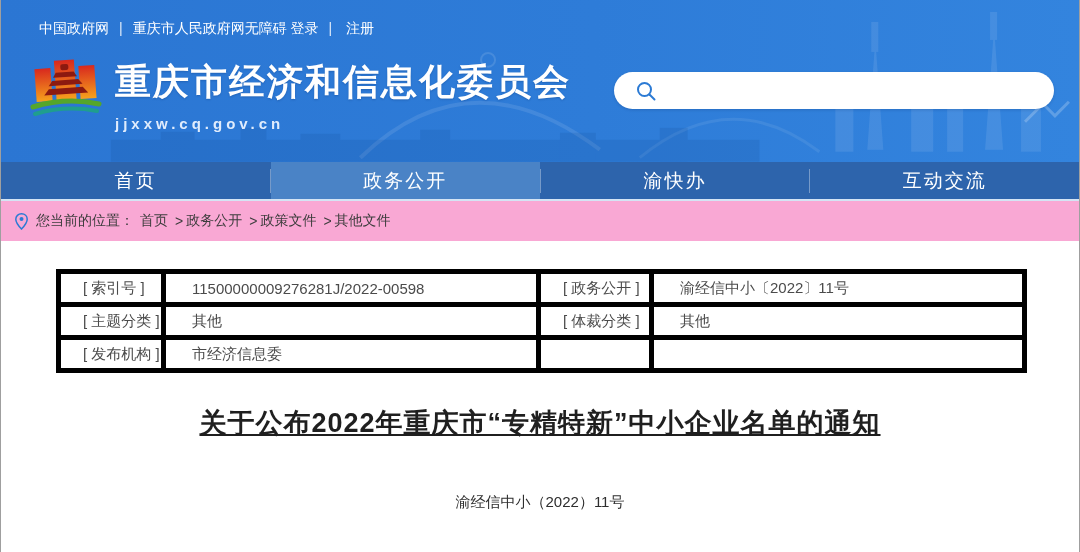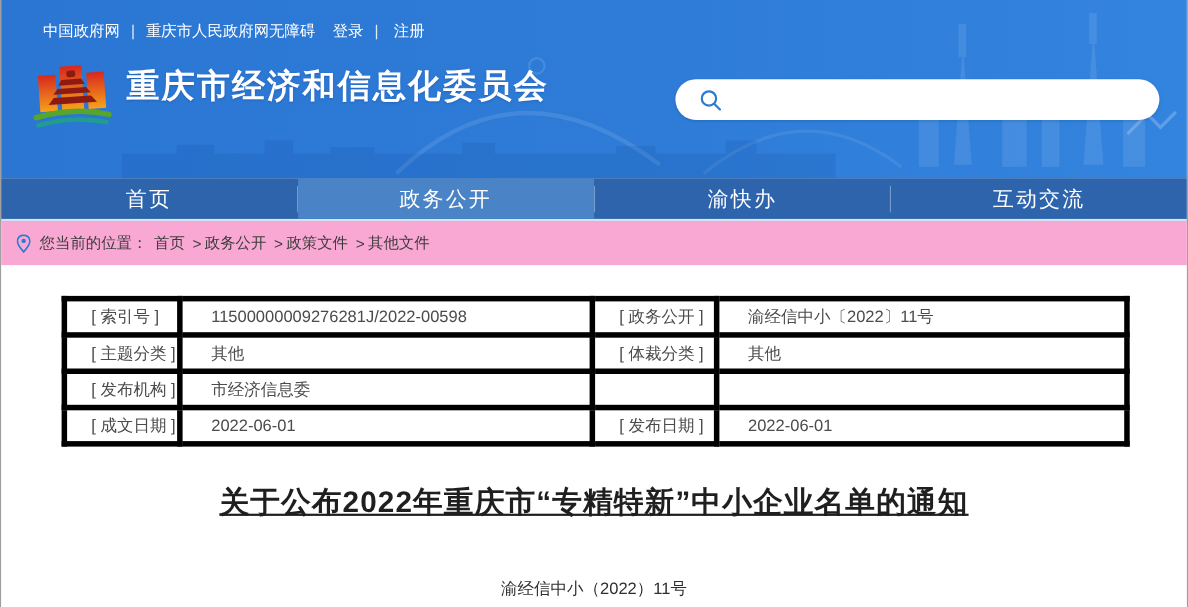--- a/index.html
+++ b/index.html
@@ -19,21 +19,21 @@
   .topbar{
     position:relative; z-index:3; display:flex; justify-content:flex-start;
     padding:20px 30px 0 38px; color:#fff; font-size:14px;
   }
   .topbar a{ color:#fff; text-decoration:none; cursor:pointer; }
   .tb-sep{ margin:0 10px; opacity:.85; }
   .tb-right span{ margin-left:6px; }
   .logo-row{ position:absolute; left:28px; top:54px; display:flex; align-items:flex-start; z-index:3; }
   .emblem{ width:74px; height:74px; margin-right:12px; }
   .site-text{ padding-top:4px; }
-  .site-title{ color:#fff; font-size:30px; font-weight:bold; letter-spacing:2px; text-shadow:0 1px 2px rgba(0,40,100,.25); }
+  .site-title{ color:#fff; font-size:36px; font-weight:bold; letter-spacing:2px; text-shadow:0 1px 2px rgba(0,40,100,.25); }
   .site-url{ color:#eaf3ff; font-size:15px; letter-spacing:4px; margin-top:8px; font-weight:bold; opacity:.95; }
   .search{
     position:absolute; right:25px; top:72px; z-index:3;
     width:440px; height:37px; background:#fff; border-radius:19px;
     display:flex; align-items:center; padding:0 14px 0 20px;
     box-shadow:0 1px 3px rgba(0,30,80,.18);
   }
   .search input{
     flex:1; border:none; outline:none; font-size:15px; color:#333;
     font-family:"Liberation Sans","DejaVu Sans",sans-serif; background:transparent;
@@ -113,21 +113,21 @@
         <rect x="560" y="133" width="36" height="29"></rect>
         <rect x="660" y="128" width="28" height="34"></rect>
       </g>
     </svg>
 
     <div class="topbar">
       <div class="tb-left">
         <a>中国政府网</a><span class="tb-sep">|</span><a>重庆市人民政府网</a>
       </div>
       <div class="tb-right">
-        <a style="margin-right:12px;">无障碍</a>
+        <a style="">无障碍</a>
         <a>登录</a>
         <span class="tb-sep">|</span>
         <a>注册</a>
       </div>
     </div>
 
     <div class="logo-row">
       <svg class="emblem" viewBox="0 0 74 74" xmlns="http://www.w3.org/2000/svg" aria-hidden="true">
         <defs>
           <linearGradient id="gpan" x1="0" y1="0" x2="0" y2="1">
@@ -144,20 +144,21 @@
             <path d="M28 18 h18 l3 5 h-24 z"></path>
             <path d="M24 26 h26 l4 5 h-34 z"></path>
             <path d="M20 34 h34 l5 6 h-44 z"></path>
           </g>
         </g>
         <path d="M4,53 Q37,43 70,50" stroke="#55a62a" stroke-width="5" fill="none" stroke-linecap="round"></path>
         <path d="M6,60 Q37,51 68,57" stroke="#1f9e8e" stroke-width="4" fill="none" stroke-linecap="round"></path>
       </svg>
       <div class="site-text">
         <div class="site-title">重庆市经济和信息化委员会</div>
+        <div class="site-url">jjxxw.cq.gov.cn</div>
       </div>
     </div>
 
     <div class="search">
       <button class="search-btn" title="">
         <svg width="22" height="22" viewBox="0 0 22 22" aria-hidden="true">
           <circle cx="9.5" cy="9.5" r="6.5" fill="none" stroke="#2b7ad4" stroke-width="2"></circle>
           <line x1="14.5" y1="14.5" x2="19.5" y2="19.5" stroke="#2b7ad4" stroke-width="2" stroke-linecap="round"></line>
         </svg>
       </button>
@@ -204,25 +205,19 @@
         <td class="val">其他</td>
         <td class="lbl2">[ 体裁分类 ]</td>
         <td class="val2">其他</td>
       </tr>
       <tr>
         <td class="lbl">[ 发布机构 ]</td>
         <td class="val">市经济信息委</td>
         <td class="lbl2"></td>
         <td class="val2"></td>
       </tr>
-      <tr>
-        <td class="lbl">[ 成文日期 ]</td>
-        <td class="val">2022-06-01</td>
-        <td class="lbl2">[ 发布日期 ]</td>
-        <td class="val2">2022-06-01</td>
-      </tr>
     </tbody>
   </table>
 
   <div class="doc-title">关于公布2022年重庆市“专精特新”中小企业名单的通知</div>
   <div class="doc-number">渝经信中小（2022）11号</div>
 
 </div>
 
 </body></html>

